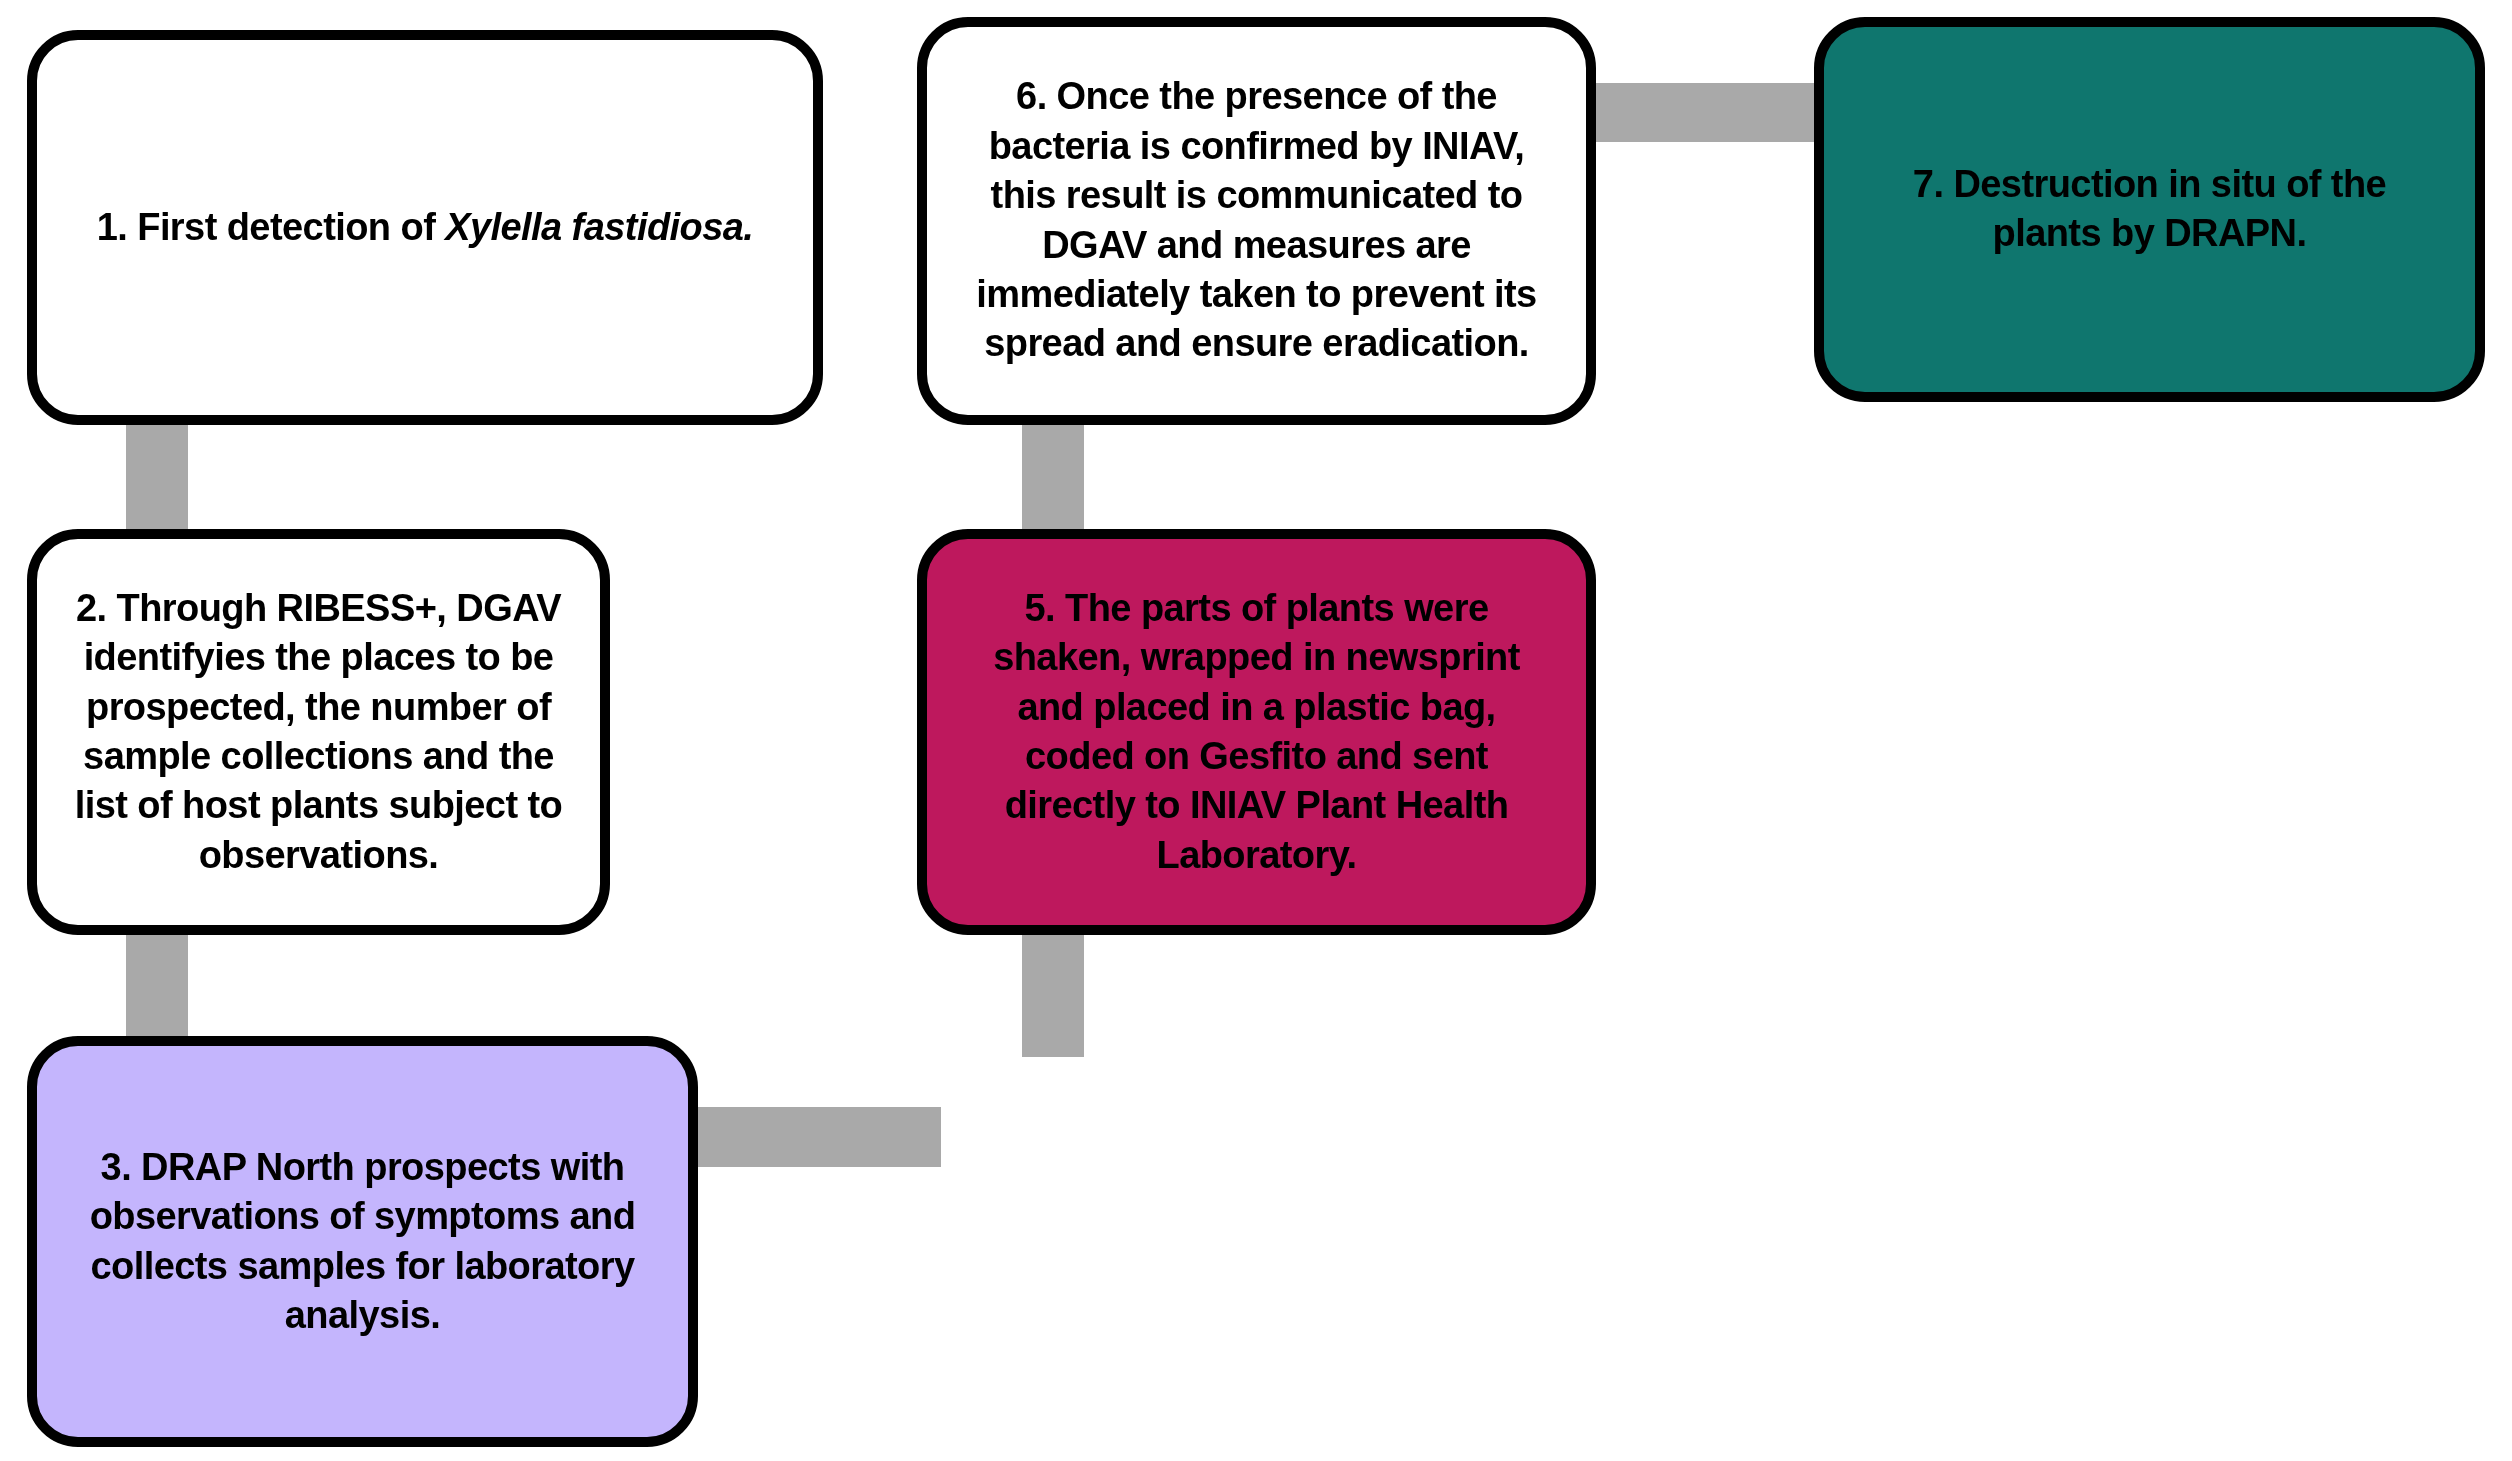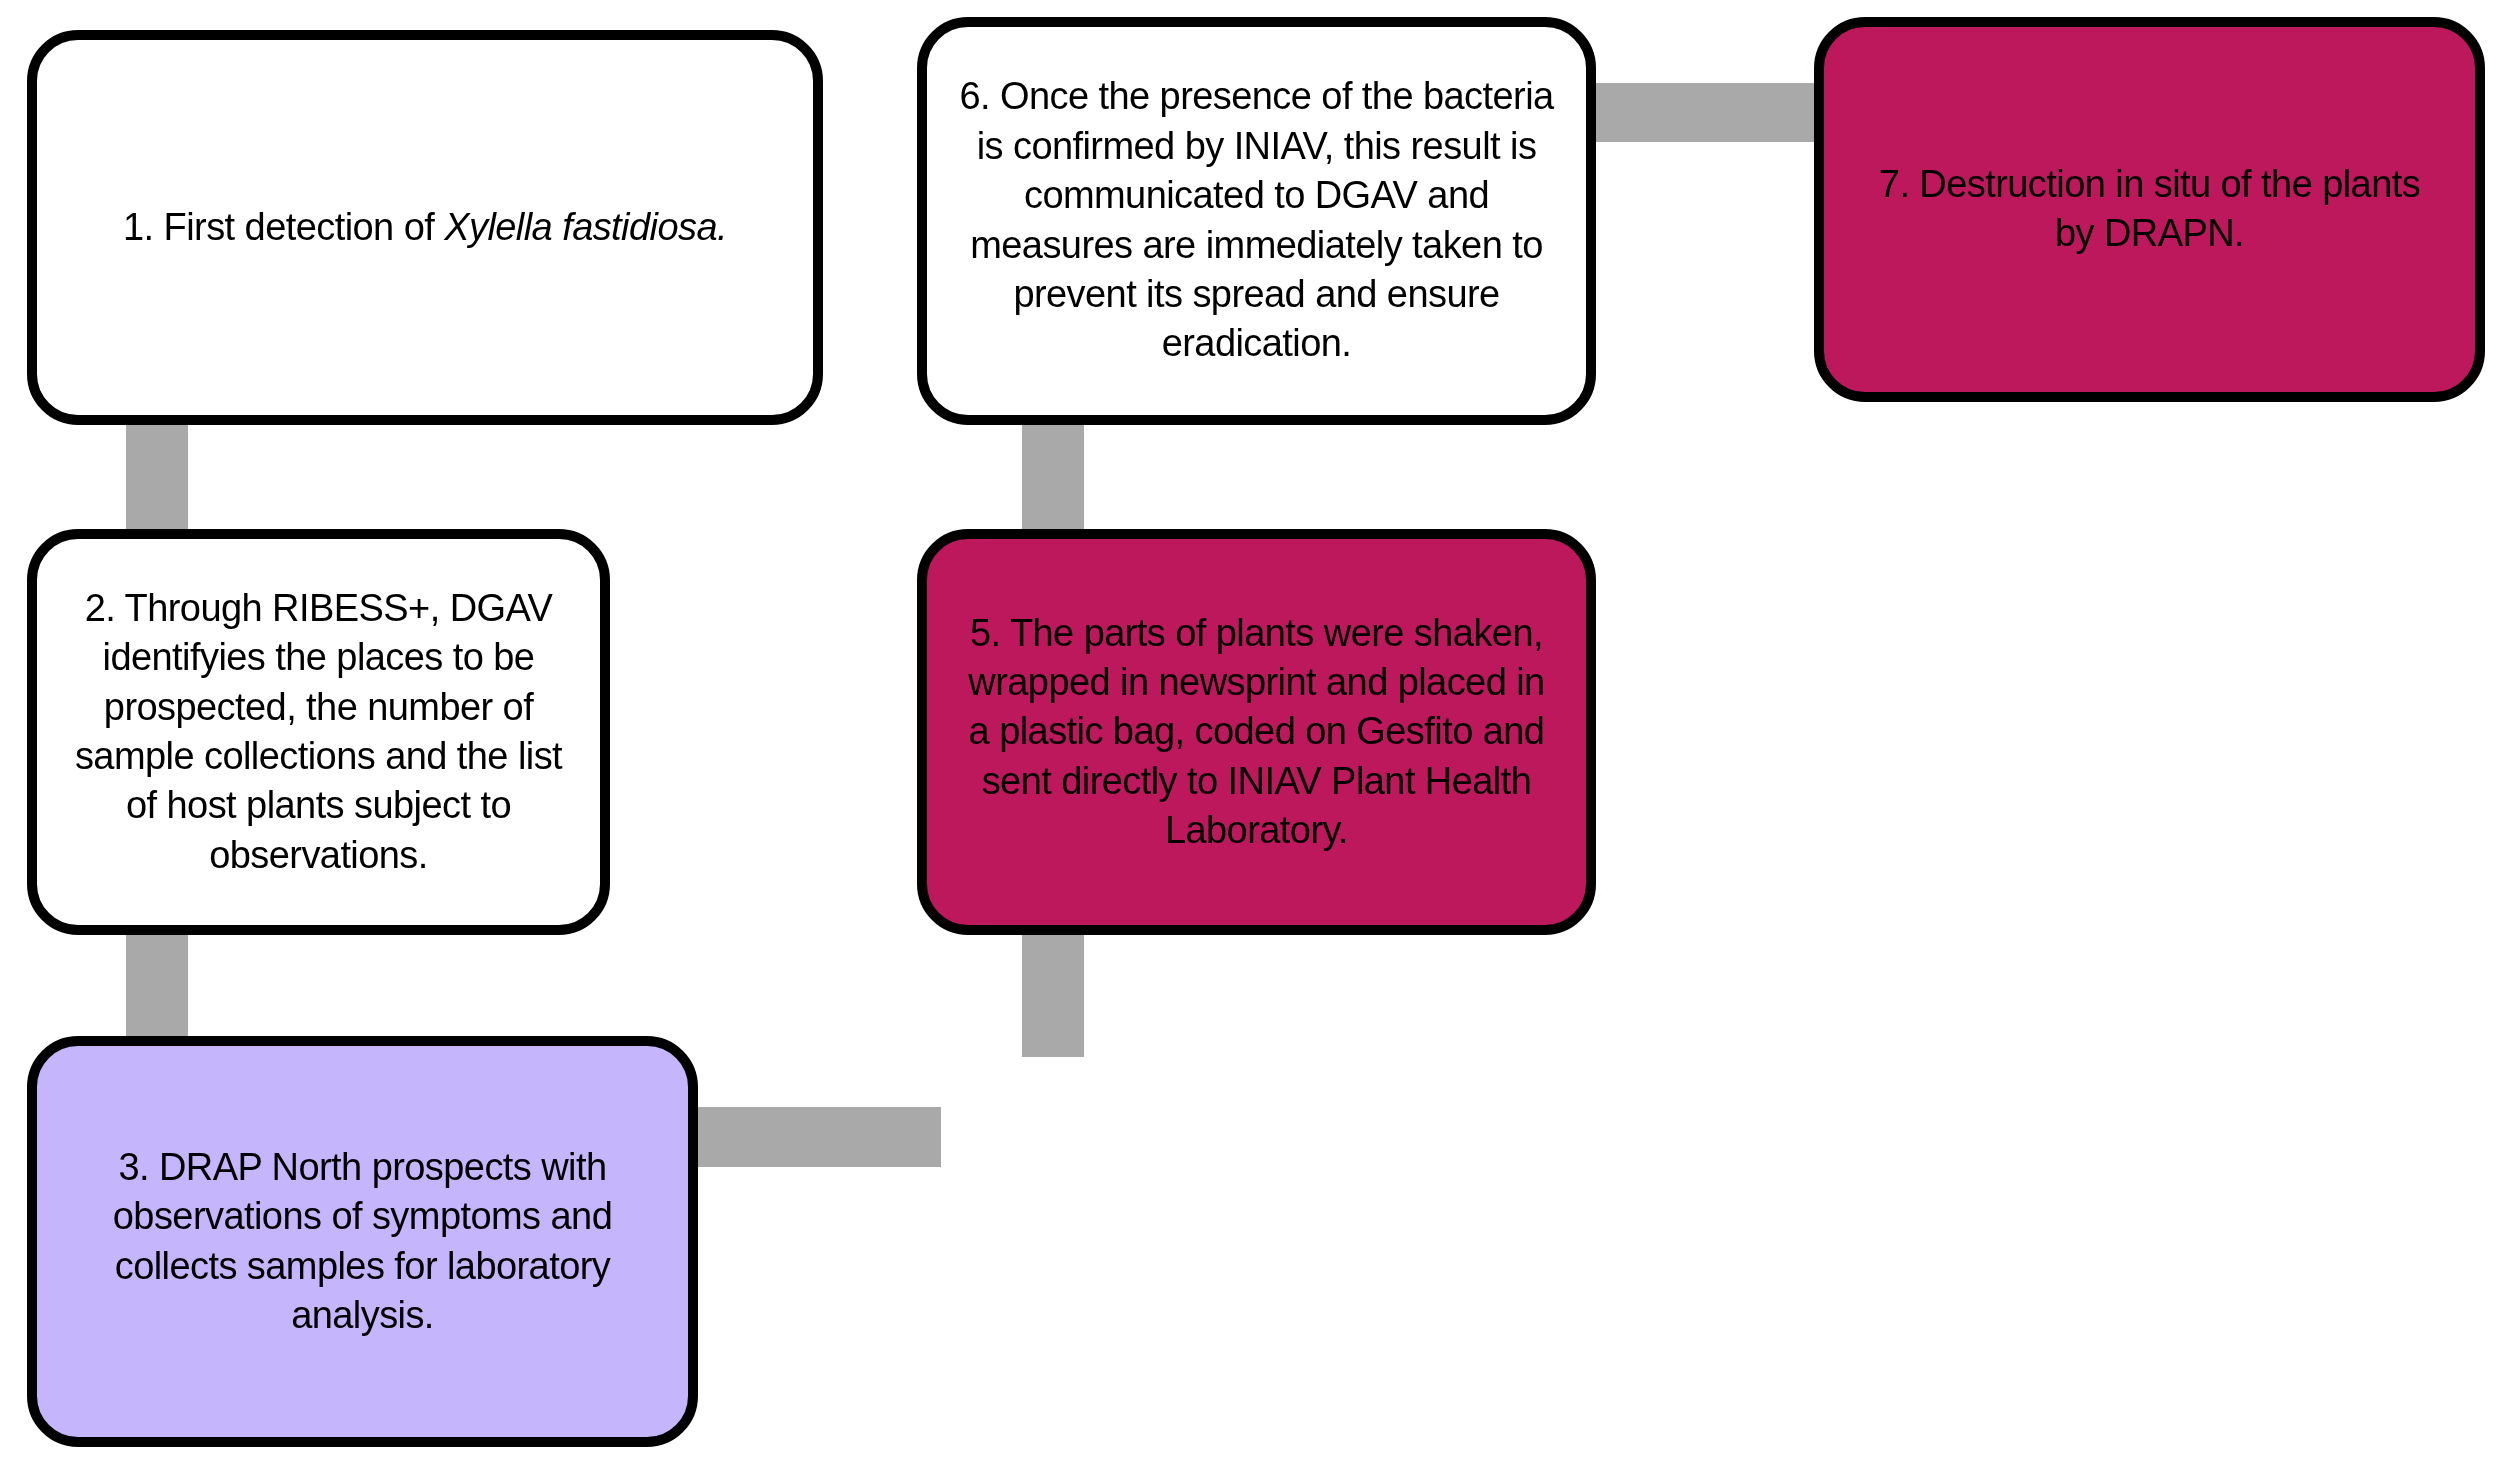--- a/index.html
+++ b/index.html
@@ -38,21 +38,21 @@
     justify-content: center;
     text-align: center;
   }
   .box p {
     margin: 0;
     padding: 15px 31px;
     font-size: 38px;
     line-height: 1.3;
     letter-spacing: -0.015em;
     color: #000000;
-    font-weight: 400;
+    font-weight: 700;
   }
   .box p em {
     font-style: italic;
   }
   
   .b1 { left: 27px;   top: 30px;   width: 796px; height: 395px; }
   .b2 { left: 27px;   top: 529px;  width: 583px; height: 406px; }
   .b3 { left: 27px;   top: 1036px; width: 671px; height: 411px; }
   .b4 { left: 917px; top: 1036px; width: 679px; height: 415px; }
   .b5 { left: 917px; top: 529px;  width: 679px; height: 406px; }
@@ -92,18 +92,18 @@
 
 
   <div class="box b5" style="border-color: rgb(0, 0, 0); background: #be185d; color: rgb(0, 0, 0);">
     <p>5. The parts of plants were shaken, wrapped in newsprint and placed in a plastic bag, coded on Gesfito and sent directly to INIAV Plant Health Laboratory.</p>
   </div>
 
   <div class="box b6" style="border-color: rgb(0, 0, 0); background: rgb(255, 255, 255); color: rgb(0, 0, 0);">
     <p>6. Once the presence of the bacteria is confirmed by INIAV, this result is communicated to DGAV and measures are immediately taken to prevent its spread and ensure eradication.</p>
   </div>
 
-  <div class="box b7" style="border-color: rgb(0, 0, 0); background: #be185d; color: rgb(0, 0, 0);">
+  <div class="box b7" style="border-color: rgb(0, 0, 0); background: #0f766e; color: rgb(0, 0, 0);">
     <p>7. Destruction in situ of the plants by DRAPN.</p>
   </div>
 
 </div>
 
 
 </body></html>

